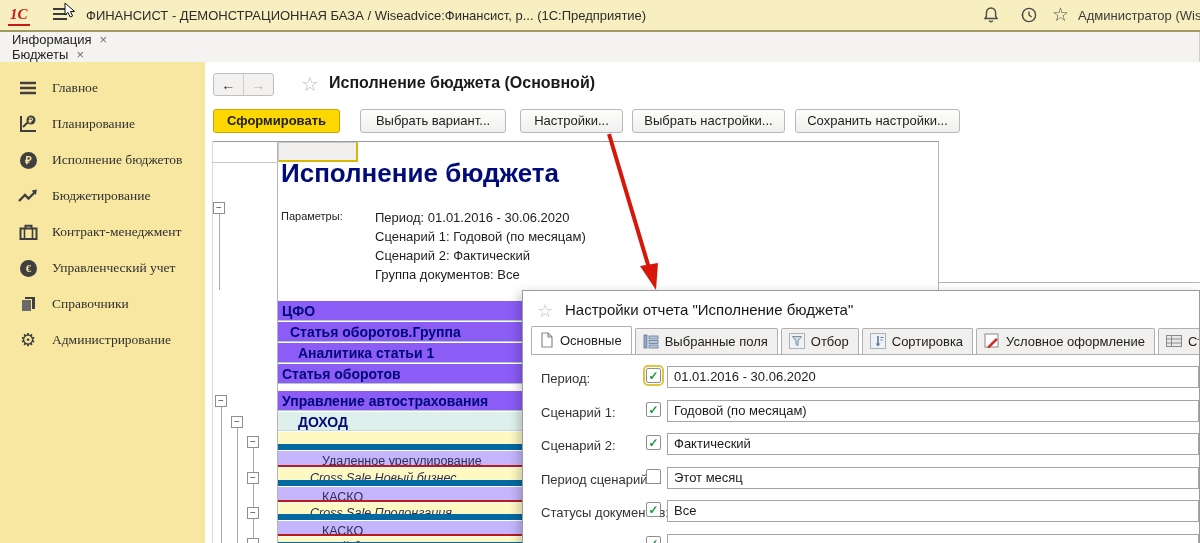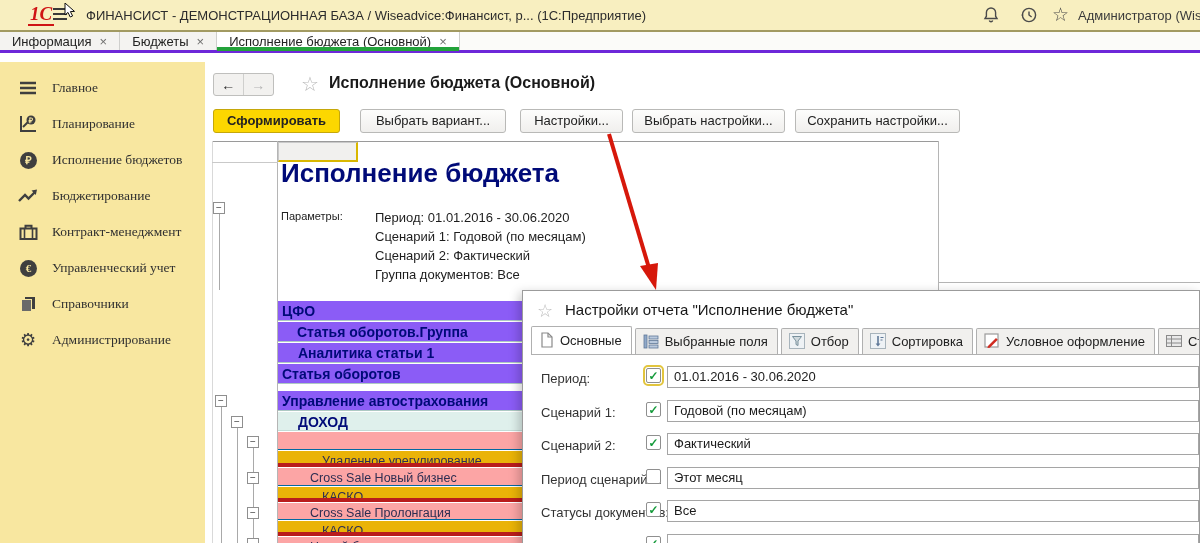--- a/index.html
+++ b/index.html
@@ -2,37 +2,37 @@
 <html style="--topbar-bg: #f8efc0; --sidebar-bg: #f8e7a0; --accent-green: #23a33b; --button-yellow: #fcd700; --navy: #000a78; --logo-red: #cf1414; --check-green: #149a3a; --arrow-red: #d6180b;"><head>
 <meta charset="utf-8">
 <style>
   * { margin:0; padding:0; box-sizing:border-box; }
   body { font-family:"Liberation Sans", sans-serif; background:#fff; }
   .screen { position:relative; width:1200px; height:543px; overflow:hidden; background:#fff; }
 
   
   .titlebar { position:absolute; left:0; top:0; width:1200px; height:30px;
     background:var(--topbar-bg,#f8efc0); display:flex; align-items:center; }
-  .logo1c { position:absolute; left:28px; top:4px; font-family:"Liberation Serif",serif;
-    font-weight:bold; font-style:italic; font-size:19px; color:var(--logo-red,#cf1414);
+  .logo1c { position:absolute; left:8px; top:4px; font-family:"Liberation Serif",serif;
+    font-weight:bold; font-style:italic; font-size:15px; color:var(--logo-red,#cf1414);
     border-bottom:2px solid var(--logo-red,#cf1414); line-height:20px; padding:0 2px; }
   .hamb { position:absolute; left:52px; top:7px; }
   .cursor-ico { position:absolute; left:64px; top:3px; }
   .tb-title { position:absolute; left:86px; top:8px; font-size:13px; color:#2c2c2c; white-space:nowrap; }
   .searchbox { position:absolute; left:668px; top:4px; width:300px; height:22px;
     background:#fbf4d2; border:1px solid #eee3ad; border-radius:4px; display:flex; align-items:center; padding-left:6px; }
   .searchbox input { border:none; outline:none; background:transparent; font-size:13px;
     color:#6b6247; width:260px; font-family:"Liberation Sans",sans-serif; }
   .searchbox input::placeholder { color:#b4aa7c; }
   .tb-ico { position:absolute; top:6px; }
   .tb-user { position:absolute; left:1078px; top:8px; font-size:13px; color:#3a3a3a; white-space:nowrap; }
 
   
   .tabbar { position:absolute; left:0; top:30px; width:1200px; height:23px; background:#fbfbf9;
-    border-top:2px solid #a29a62; border-bottom:3px solid #6d28d9; display:flex; }
+    border-top:2px solid #a29a62; border-bottom:1px solid #6d28d9; display:flex;flex-direction:column; }
   .wtab { display:flex; align-items:center; gap:8px; padding:0 12px; font-size:13px; color:#222;
     background:#f4f3f1; border-right:1px solid #cfcfcd; position:relative; cursor:default; }
   .wtab .x { color:#6f6f6f; font-size:13px; }
   .wtab.active { background:#fff; }
   .wtab.active::after { content:""; position:absolute; left:0; right:0; bottom:-1px; height:4px;
     background:var(--accent-green,#23a33b); }
 
   
   .sidebar { position:absolute; left:0; top:62px; width:205px; height:481px;
     background:var(--sidebar-bg,#f8e7a0); padding-top:8px;font-family:Liberation Serif, serif; }
@@ -55,22 +55,22 @@
   .btn { position:absolute; top:47px; height:24px; border:1px solid #b9b9b7; border-radius:3px;
     background:linear-gradient(#fdfdfc,#f0efed); font-size:13px; color:#222; text-align:center; line-height:22px; cursor:pointer;
     font-family:"Liberation Sans",sans-serif; }
   .btn.primary { background:var(--button-yellow,#fcd700); border-color:#c5a70a; font-weight:bold; }
 
   
   .hline, .vline { position:absolute; background:#b5b5b5; }
   .rrow { position:absolute; left:73px; width:245px; font-size:12.5px; color:#2e2e52; line-height:16px;
     overflow:hidden; white-space:nowrap; cursor:cell; padding-top:2px; }
   .rrow.teal { background:#8b5cf6; border-bottom:1px solid #aec9c3; }
-  .rrow.lite { background:#fca5a5; border-bottom:1px solid #0369a1; }
-  .rrow.white { background:#eab308; border-bottom:4px solid #b91c1c; }
+  .rrow.lite { background:#fef9c3; border-bottom:6px solid #0369a1;font-style:italic; }
+  .rrow.white { background:#c4b5fd; border-bottom:2px solid #b91c1c; }
   .rrow.bold { font-weight:bold; font-size:14px; color:var(--navy,#000a78); }
   .rrow.doh { background:#dff0ec; border-bottom:1px solid #c2dcd6; }
 
   .selcell { position:absolute; left:73px; top:80px; width:80px; height:20px; background:#f1f0ee;
     border:1px solid #c9c9c9; border-bottom:2px solid #d9b700; border-right:2px solid #d9b700; cursor:cell; }
 
   .rep-title { position:absolute; left:76px; top:96px; font-size:26px; font-weight:bold; color:var(--navy,#000a78); }
   .plabel { position:absolute; left:76px; top:148px; font-size:11px; color:#222; }
   .pline { position:absolute; left:170px; font-size:13px; color:#1d1d1d; }
 
@@ -253,21 +253,21 @@
     <div class="tline" style="left:48px; top:386px; width:1px; height:95px;"></div>
     <div class="expander" style="left:8px; top:140px;">−</div>
     <div class="expander" style="left:10px; top:333px;">−</div>
     <div class="expander" style="left:26px; top:354px;">−</div>
     <div class="expander" style="left:42px; top:374px;">−</div>
     <div class="expander" style="left:42px; top:410px;">−</div>
     <div class="expander" style="left:42px; top:445px;">−</div>
     <div class="expander" style="left:42px; top:476px;">−</div>
 
     <div class="rrow teal bold" style="top:239px; height:20px; padding-left:4px;">ЦФО</div>
-    <div class="rrow teal bold" style="top:260px; height:20px; padding-left:19px;">Статья оборотов.Группа</div>
+    <div class="rrow teal bold" style="top:260px; height:20px; padding-left:12px;">Статья оборотов.Группа</div>
     <div class="rrow teal bold" style="top:281px; height:20px; padding-left:20px;">Аналитика статьи 1</div>
     <div class="rrow teal bold" style="top:302px; height:20px; padding-left:4px;">Статья оборотов</div>
     <div class="rrow teal bold" style="top:329px; height:20px; padding-left:4px;">Управление автострахования</div>
     <div class="rrow doh bold" style="top:350px; height:19px; padding-left:20px;">ДОХОД</div>
     <div class="rrow lite" style="top:370px; height:18px;"></div>
     <div class="rrow white" style="top:389px; height:16px; padding-left:44px;">Удаленное урегулирование</div>
     <div class="rrow lite" style="top:406px; height:18px; padding-left:32px;">Cross Sale Новый бизнес</div>
     <div class="rrow white" style="top:425px; height:15px; padding-left:44px;">КАСКО</div>
     <div class="rrow lite" style="top:441px; height:17px; padding-left:32px;">Cross Sale Пролонгация</div>
     <div class="rrow white" style="top:459px; height:15px; padding-left:44px;">КАСКО</div>

